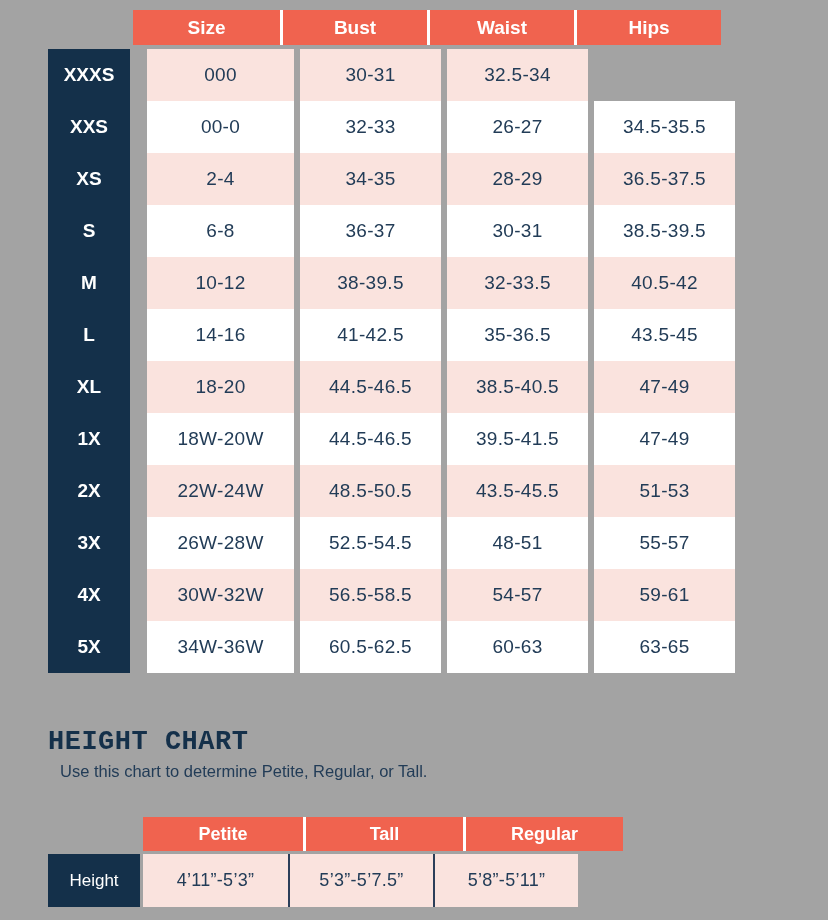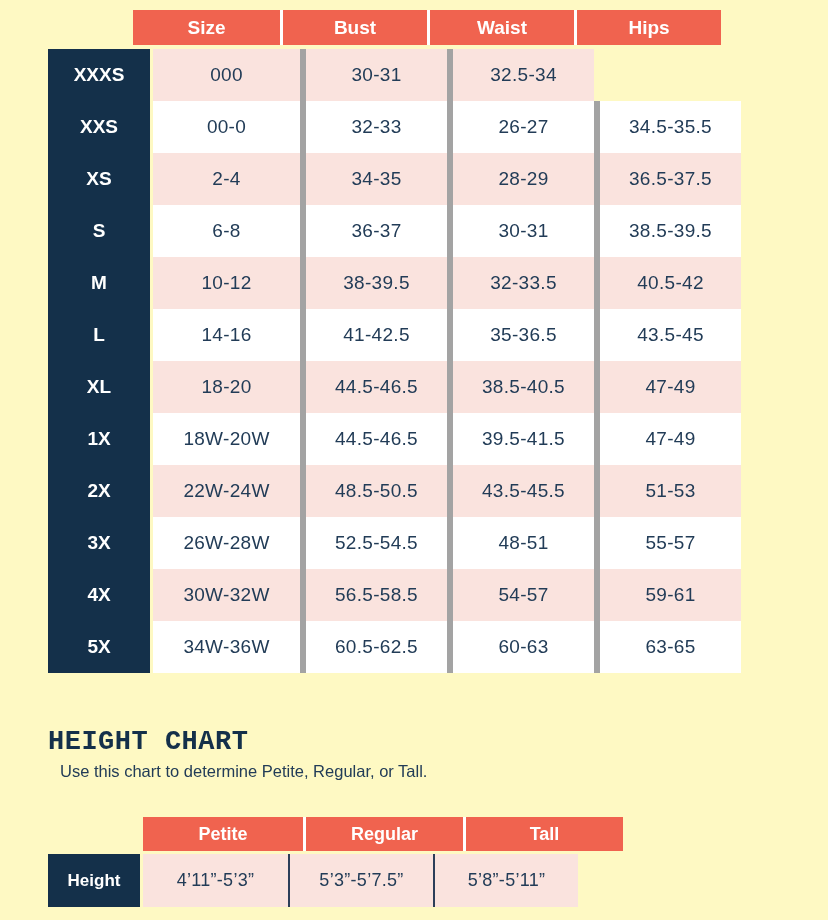--- a/index.html
+++ b/index.html
@@ -9,35 +9,35 @@
     --text:#223C57;
     --white:#FFFFFF;
   }
   *{box-sizing:border-box;}
   html,body{margin:0;padding:0;background:#fff;}
   body{
     width:828px;height:920px;
     font-family:"Liberation Sans", sans-serif;
     color:var(--text);
   }
-  .canvas{position:relative;width:828px;height:920px;background:#fef9c3;overflow:hidden;}
+  .canvas{position:relative;width:828px;height:920px;background:#a3a3a3;overflow:hidden;}
 
   
   .size-chart{position:absolute;left:48px;top:10px;}
   .header-row{display:flex;height:35px;margin-bottom:4px;}
   .corner-spacer{width:85px;}
   .hcell{
     width:147px;background:var(--coral);color:#fff;
     font-weight:bold;font-size:19px;
     display:flex;align-items:center;justify-content:center;
   }
   .hcell + .hcell{border-left:3px solid #fff;}
   .trow{display:flex;height:52px;}
   .label-cell{
-    width:102px;margin-right:3px;background:var(--navy);color:#fff;
+    width:82px;margin-right:17px;background:var(--navy);color:#fff;
     font-weight:bold;font-size:19px;
     display:flex;align-items:center;justify-content:center;
   }
   .dcell{
     width:147px;font-size:19px;color:var(--text);
     display:flex;align-items:center;justify-content:center;
     letter-spacing:.3px;
   }
   .dcell + .dcell{border-left:6px solid #a3a3a3;}
   .rows .trow:nth-child(odd) .dcell{background:var(--pink);}
@@ -57,21 +57,21 @@
   .h-corner-spacer{width:95px;}
   .h-hcell{
     width:160px;background:var(--coral);color:#fff;
     font-weight:bold;font-size:18px;
     display:flex;align-items:center;justify-content:center;
   }
   .h-hcell + .h-hcell{border-left:3px solid #fff;}
   .h-trow{display:flex;height:53px;}
   .h-label-cell{
     width:92px;margin-right:3px;background:var(--navy);color:#fff;
-    font-weight:bold;font-size:17px;
+    font-weight:normal;font-size:17px;
     display:flex;align-items:center;justify-content:center;
   }
   .h-dcell{
     width:145px;background:var(--pink);font-size:18px;color:var(--text);
     display:flex;align-items:center;justify-content:center;
     letter-spacing:.3px;
   }
   .h-dcell + .h-dcell{border-left:2px solid #2C3E59;}
 </style>
 </head>
@@ -187,22 +187,22 @@
     </div>
   </div>
 
   <div class="height-title">HEIGHT CHART</div>
   <div class="height-subtitle">Use this chart to determine Petite, Regular, or Tall.</div>
 
   <div class="height-table">
     <div class="h-header-row">
       <div class="h-corner-spacer"></div>
       <div class="h-hcell">Petite</div>
+      <div class="h-hcell">Tall</div>
       <div class="h-hcell">Regular</div>
-      <div class="h-hcell">Tall</div>
     </div>
     <div class="h-trow">
       <div class="h-label-cell">Height</div>
       <div class="h-dcell">4’11”-5’3”</div>
       <div class="h-dcell">5’3”-5’7.5”</div>
       <div class="h-dcell">5’8”-5’11”</div>
     </div>
   </div>
 
 </div>

